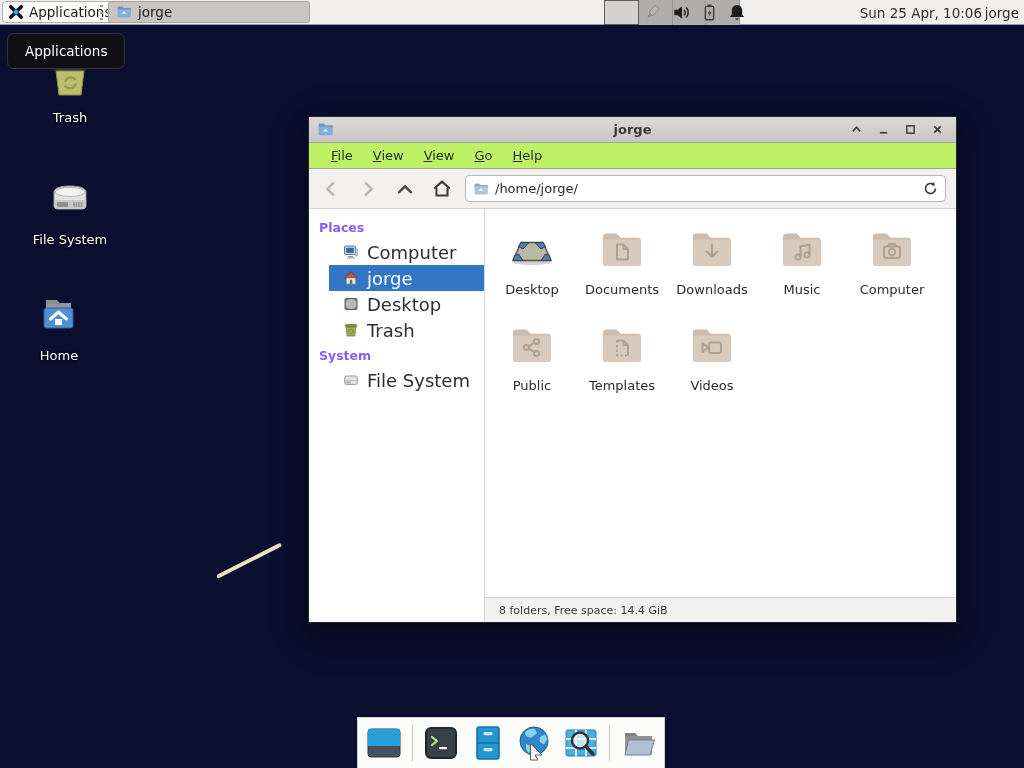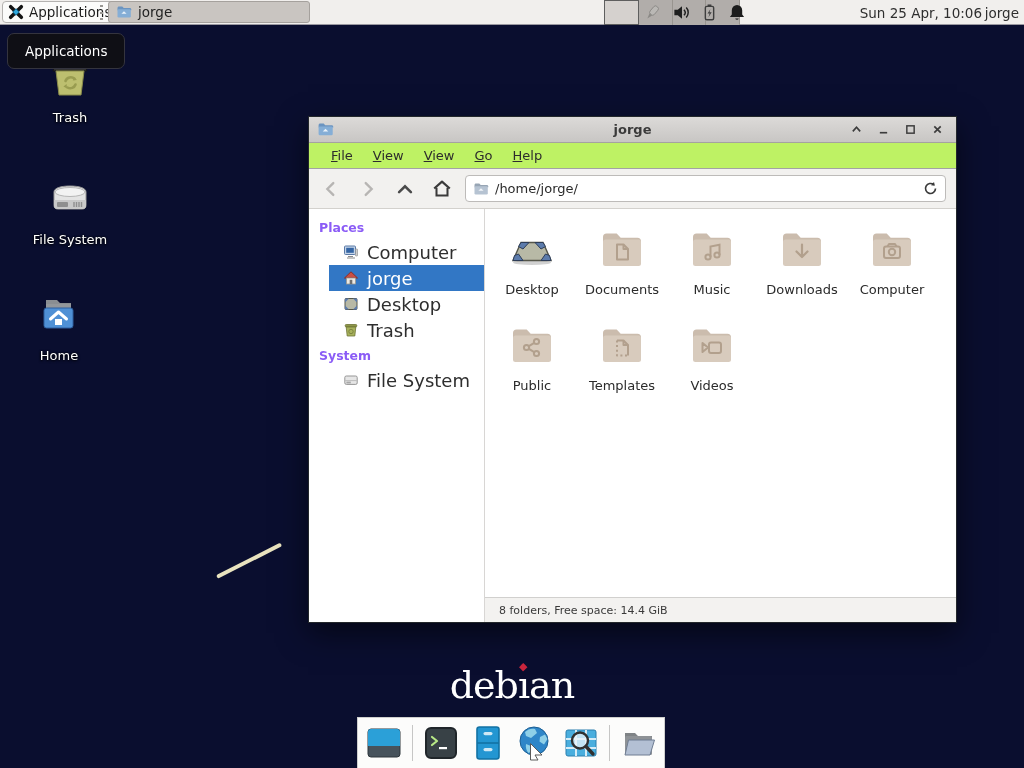--- a/index.html
+++ b/index.html
@@ -337,41 +337,41 @@
               </svg>
             </span>
             <span class="fname">Documents</span>
           </div>
 
           <div class="file-item">
             <span class="fi">
               <svg width="48" height="48" viewBox="0 0 48 48">
                 <path d="M5 12c0-2.2 1.3-3.5 3.5-3.5h10.2l4 4.3H39.5c2.2 0 3.5 1.3 3.5 3.5v.7H5z" fill="#cbbcad"></path>
                 <rect x="5" y="14.5" width="38" height="26.5" rx="2.5" fill="#d8cbbd"></rect>
+                <g fill="none" stroke="#b2a08d" stroke-width="2.2" stroke-linecap="round" stroke-linejoin="round">
+                    <path d="M24 19.5v12M18.5 26.5l5.5 5.5 5.5-5.5"></path>
+                  </g>
+              </svg>
+            </span>
+            <span class="fname">Downloads</span>
+          </div>
+
+          <div class="file-item">
+            <span class="fi">
+              <svg width="48" height="48" viewBox="0 0 48 48">
+                <path d="M5 12c0-2.2 1.3-3.5 3.5-3.5h10.2l4 4.3H39.5c2.2 0 3.5 1.3 3.5 3.5v.7H5z" fill="#cbbcad"></path>
+                <rect x="5" y="14.5" width="38" height="26.5" rx="2.5" fill="#d8cbbd"></rect>
                 <g fill="none" stroke="#b2a08d" stroke-width="2">
                     <path d="M22.5 32v-10.5l9-1.8V30"></path>
                     <circle cx="20" cy="32" r="2.6"></circle>
                     <circle cx="29" cy="30" r="2.6"></circle>
                   </g>
               </svg>
             </span>
             <span class="fname">Music</span>
-          </div>
-
-          <div class="file-item">
-            <span class="fi">
-              <svg width="48" height="48" viewBox="0 0 48 48">
-                <path d="M5 12c0-2.2 1.3-3.5 3.5-3.5h10.2l4 4.3H39.5c2.2 0 3.5 1.3 3.5 3.5v.7H5z" fill="#cbbcad"></path>
-                <rect x="5" y="14.5" width="38" height="26.5" rx="2.5" fill="#d8cbbd"></rect>
-                <g fill="none" stroke="#b2a08d" stroke-width="2.2" stroke-linecap="round" stroke-linejoin="round">
-                    <path d="M24 19.5v12M18.5 26.5l5.5 5.5 5.5-5.5"></path>
-                  </g>
-              </svg>
-            </span>
-            <span class="fname">Downloads</span>
           </div>
 
           <div class="file-item">
             <span class="fi">
               <svg width="48" height="48" viewBox="0 0 48 48">
                 <path d="M5 12c0-2.2 1.3-3.5 3.5-3.5h10.2l4 4.3H39.5c2.2 0 3.5 1.3 3.5 3.5v.7H5z" fill="#cbbcad"></path>
                 <rect x="5" y="14.5" width="38" height="26.5" rx="2.5" fill="#d8cbbd"></rect>
                 <g fill="none" stroke="#b2a08d" stroke-width="2" stroke-linejoin="round">
                     <path d="M19.5 21.5l1.5-2.5h6l1.5 2.5"></path>
                     <rect x="16" y="21.5" width="16" height="11.5" rx="2"></rect>
@@ -428,21 +428,20 @@
           </div>
 
         </div>
         <div class="statusbar">
           <span>8 folders, Free space: 14.4 GiB</span>
         </div>
       </div>
     </div>
   </div>
 
-  <div class="debian"><span>deb</span><span class="logo-i"><span class="logo-diamond">◆</span><span>ı</span></span><span>an</span></div>
 
   <div class="dock">
     <span class="dock-item">
       <svg width="38" height="38" viewBox="0 0 38 38">
         <rect x="3" y="5" width="32" height="28" rx="3" fill="#47535c" stroke="#2e363c"></rect>
         <path d="M3 8a3 3 0 0 1 3-3h26a3 3 0 0 1 3 3v14H3z" fill="#2ba0d8"></path>
       </svg>
     </span>
     <span class="dock-sep"></span>
     <span class="dock-item">

